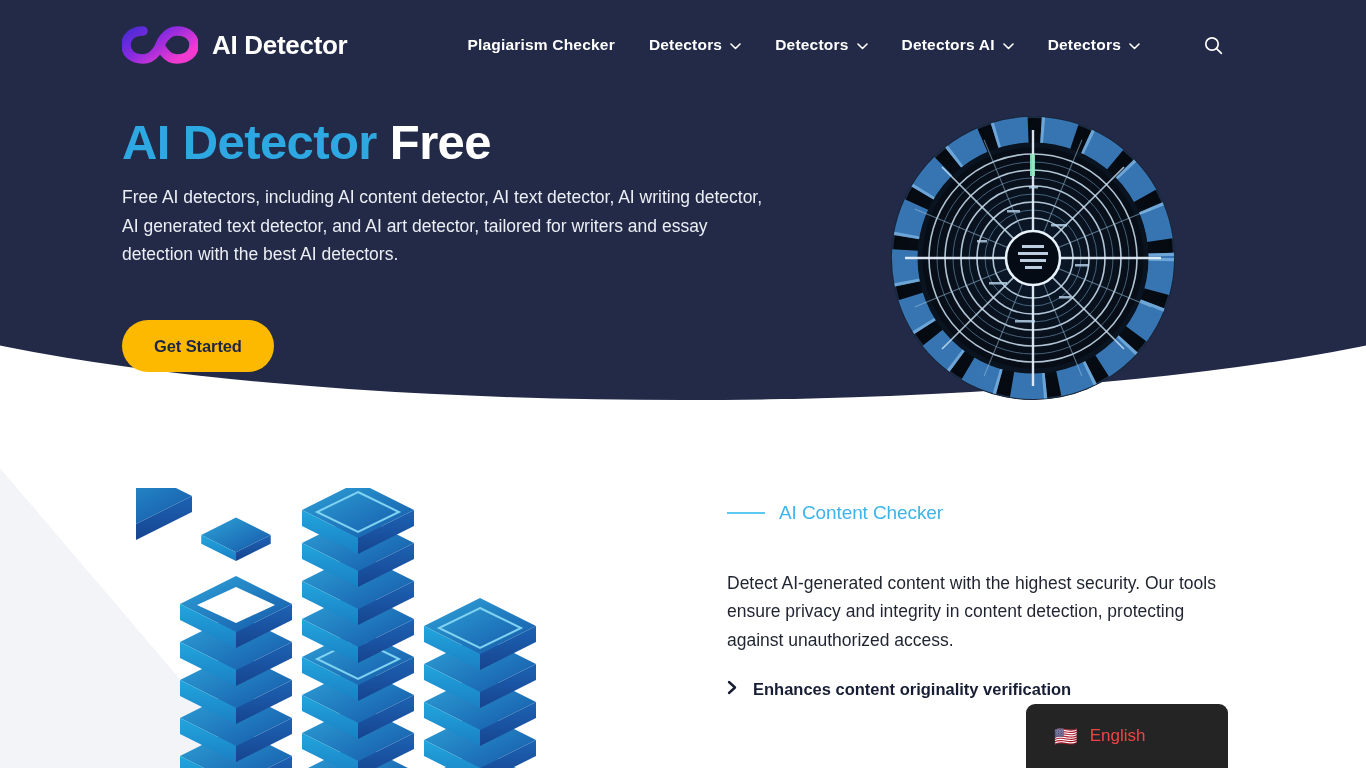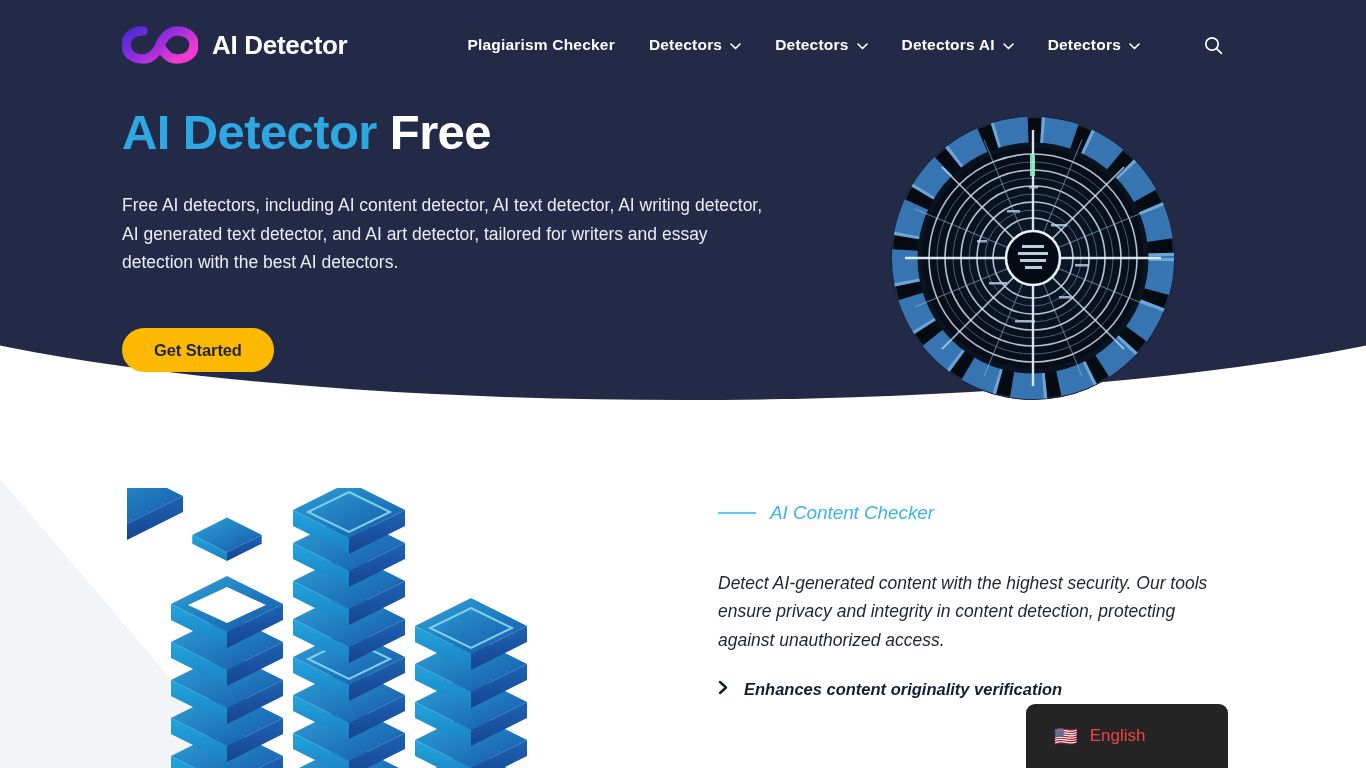--- a/index.html
+++ b/index.html
@@ -37,47 +37,47 @@
   }
   .nav-item {
     display: flex; align-items: flex-end; gap: 8px;
     color: #ffffff; font-size: 15.5px; font-weight: 600;
     letter-spacing: 0.2px; cursor: pointer; white-space: nowrap;
   }
   .chev { display:block; }
   .search-btn { margin-left: 30px; cursor: pointer; display:flex; align-items:center; }
 
   
-  .hero-inner { position: absolute; z-index: 10; left: 122px; top: 104px; width: 680px; }
+  .hero-inner { position: absolute; z-index: 10; left: 122px; top: 114px; width: 680px; }
   .hero-title {
     font-size: 49px; font-weight: 700; color: #ffffff;
     letter-spacing: -0.6px; line-height: 1.15;
   }
   .hero-title .accent { color: #2ea8e2; }
   .hero-sub {
-    margin-top: 31px; color: #eceef5; font-size: 17.5px; line-height: 1.62;
+    margin-top: 13px; color: #eceef5; font-size: 17.5px; line-height: 1.62;
     max-width: 645px; font-weight: 400;
   }
   .cta {
     margin-top: 52px;
     display: inline-flex; align-items: center; justify-content: center;
     background: #fcb900; color: #1d2444;
     font-size: 16.5px; font-weight: 700; letter-spacing: -0.1px;
-    padding: 0 32px; height: 44px; border-radius: 26px; border: none;
+    padding: 0 32px; height: 52px; border-radius: 26px; border: none;
     cursor: pointer; font-family: inherit;
   }
 
   
   .radar-wrap {
     position: absolute; z-index: 12; left: 889px; top: 114px;
     width: 288px; height: 288px;
   }
 
   
-  .sec2 { position: absolute; top: 440px; left: 7px; width: 1208px; height: 328px; z-index: 5; font-style: italic; }
+  .sec2 { position: absolute; top: 440px; left: 16px; width: 1208px; height: 328px; z-index: 5; }
   .diag {
     position: absolute; left: -40px; top: 0px; width: 290px; height: 340px;
     background: #f3f4f8;
     clip-path: polygon(0 0, 100% 100%, 0 100%);
     z-index: 1;
   }
   .servers { position: absolute; left: 120px; top: 48px; z-index: 2; }
   .sec2-text { position: absolute; left: 711px; top: 62px; width: 530px; z-index: 6; }
   .eyebrow { display: flex; align-items: center; gap: 14px; }
   .eyebrow .dash { display:block; width: 38px; height: 2px; background: #5ec8f0; }

